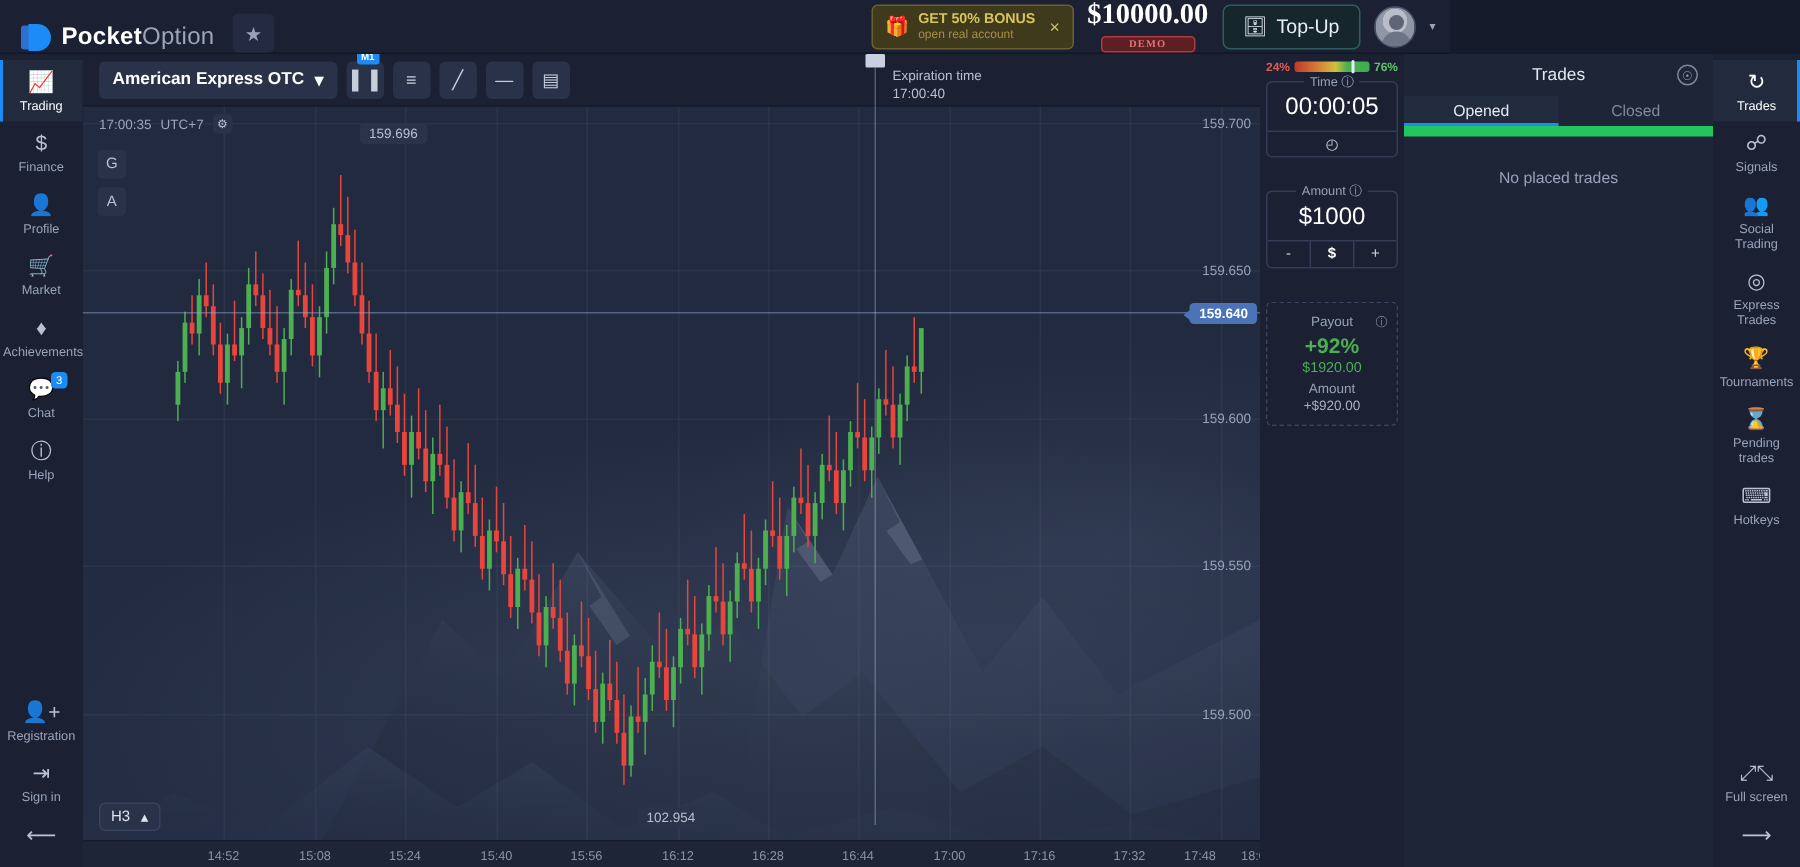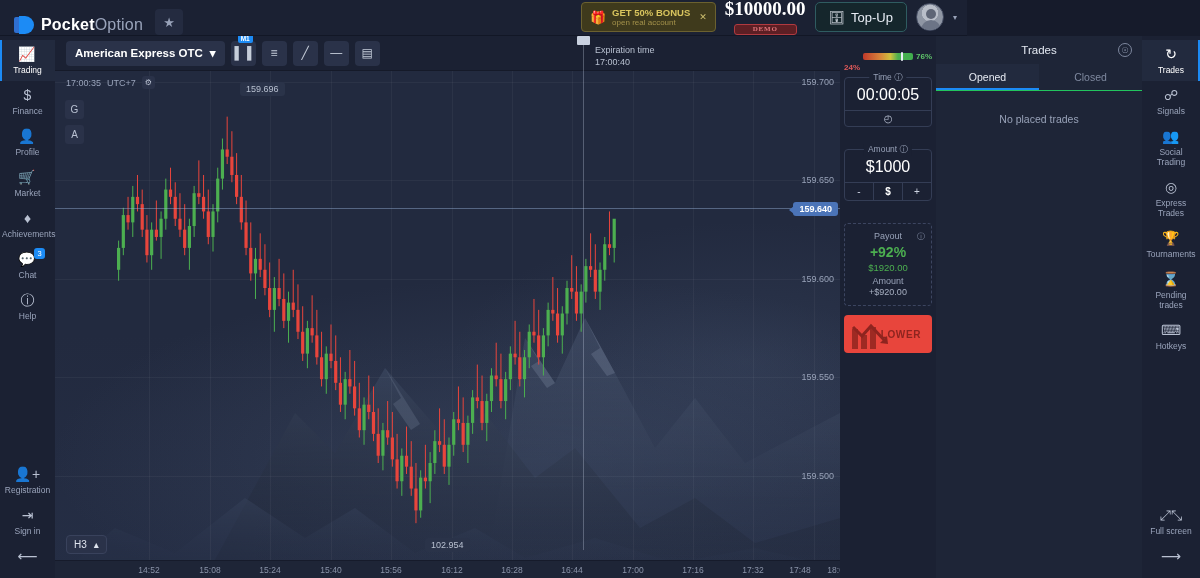--- a/index.html
+++ b/index.html
@@ -170,21 +170,21 @@
     font-size:10px; color:#dfe4ee; z-index:12;
   }
 
   
   .trade-panel{
     position:absolute; left:840px; top:36px; width:96px; height:542px;
     background:#1b2133; z-index:25; padding:4px 4px 0;
   }
   .sent{ display:flex; align-items:center; gap:3px; margin-bottom:5px;}
   .sent-l,.sent-r{ font-size:8px; font-weight:bold;}
-  .sent-l{ color:#e05a5a;margin-top:23px;} .sent-r{ color:#5fc46b;}
+  .sent-l{ color:#e05a5a;} .sent-r{ color:#5fc46b;}
   .sent-bar{ flex:1; height:7px; border-radius:2px; position:relative;
     background:linear-gradient(90deg,#c0392b 0%,#d8863a 35%,#cfc13d 55%,#4caf50 70%,#3fae4d 100%); }
   .sent-knob{ position:absolute; top:-1px; width:2px; height:9px; background:#e8eef7; border-radius:1px;}
 
   .box{ border:1px solid #343d55; border-radius:4px; margin-bottom:22px; position:relative; padding-top:1px;}
   .box-lb{ position:absolute; top:-6px; left:50%; transform:translateX(-50%);
     background:#1b2133; padding:0 4px; font-size:8.5px; color:#98a2b8; white-space:nowrap;}
   .box-val{ text-align:center; font-size:16px; color:#fff; padding:7px 0 6px; font-weight:500;}
   .box-sub{ border-top:1px solid #343d55; text-align:center; padding:2px 0; color:#b9c1d2; font-size:10px;}
   .amt-row{ border-top:1px solid #343d55; display:flex;}
@@ -205,21 +205,21 @@
   .dir-btn.down{ background:#e8453c; color:#8e241f;}
   .dir-ico{ position:absolute; left:6px; top:4px; }
 
   
   .trades-panel{ position:absolute; left:936px; top:36px; width:206px; height:542px;
     background:#1e2537; z-index:25;}
   .tp-head{ height:28px; display:flex; align-items:center; justify-content:center; position:relative;
     font-size:11.5px; color:#e3e8f1;}
   .tp-globe{ position:absolute; right:10px; width:14px;height:14px;border-radius:50%;
     border:1px solid #7d879e; color:#9aa4bb; font-size:8px; display:flex;align-items:center;justify-content:center;}
-  .tp-tabs{ display:flex; height:27px; border-bottom:1px solid #22c55e;}
+  .tp-tabs{ display:flex; height:27px; border-bottom:7px solid #22c55e;}
   .tp-tab{ flex:1; display:flex; align-items:center; justify-content:center; font-size:10.5px; color:#828c a3; color:#7f899f;}
   .tp-tab.active{ color:#e6eaf2; background:#222a3e; box-shadow:inset 0 -2px 0 #1c8bf5;}
   .tp-empty{ text-align:center; font-size:10.5px; color:#98a2b8; margin-top:22px;}
 </style>
 </head>
 <body>
 
 <div class="app">
 
   <div class="topbar">
@@ -661,30 +661,20 @@
     <div class="payout">
       <span class="q">ⓘ</span>
       <div class="pl">Payout</div>
       <div class="pct">+92%</div>
       <div class="amt2">$1920.00</div>
       <div class="prf">Amount</div>
       <div class="prfv">+$920.00</div>
     </div>
 
 
-    <div class="dir-btn down">
-      <svg class="dir-ico" width="46" height="30" viewBox="0 0 46 30">
-        <rect x="2" y="10" width="6" height="20" fill="#9e2a23"></rect>
-        <rect x="11" y="16" width="6" height="14" fill="#9e2a23"></rect>
-        <rect x="20" y="8" width="6" height="22" fill="#9e2a23"></rect>
-        <polyline points="3,8 12,17 21,7 36,23" fill="none" stroke="#8e241f" stroke-width="3"></polyline>
-        <polygon points="30,24 38,25 37,17" fill="#8e241f"></polygon>
-      </svg>
-      <span>LOWER</span>
-    </div>
   </div>
 
   <div class="trades-panel">
     <div class="tp-head">
       <span>Trades</span>
       <span class="tp-globe">☉</span>
     </div>
     <div class="tp-tabs">
       <div class="tp-tab active">Opened</div>
       <div class="tp-tab">Closed</div>

